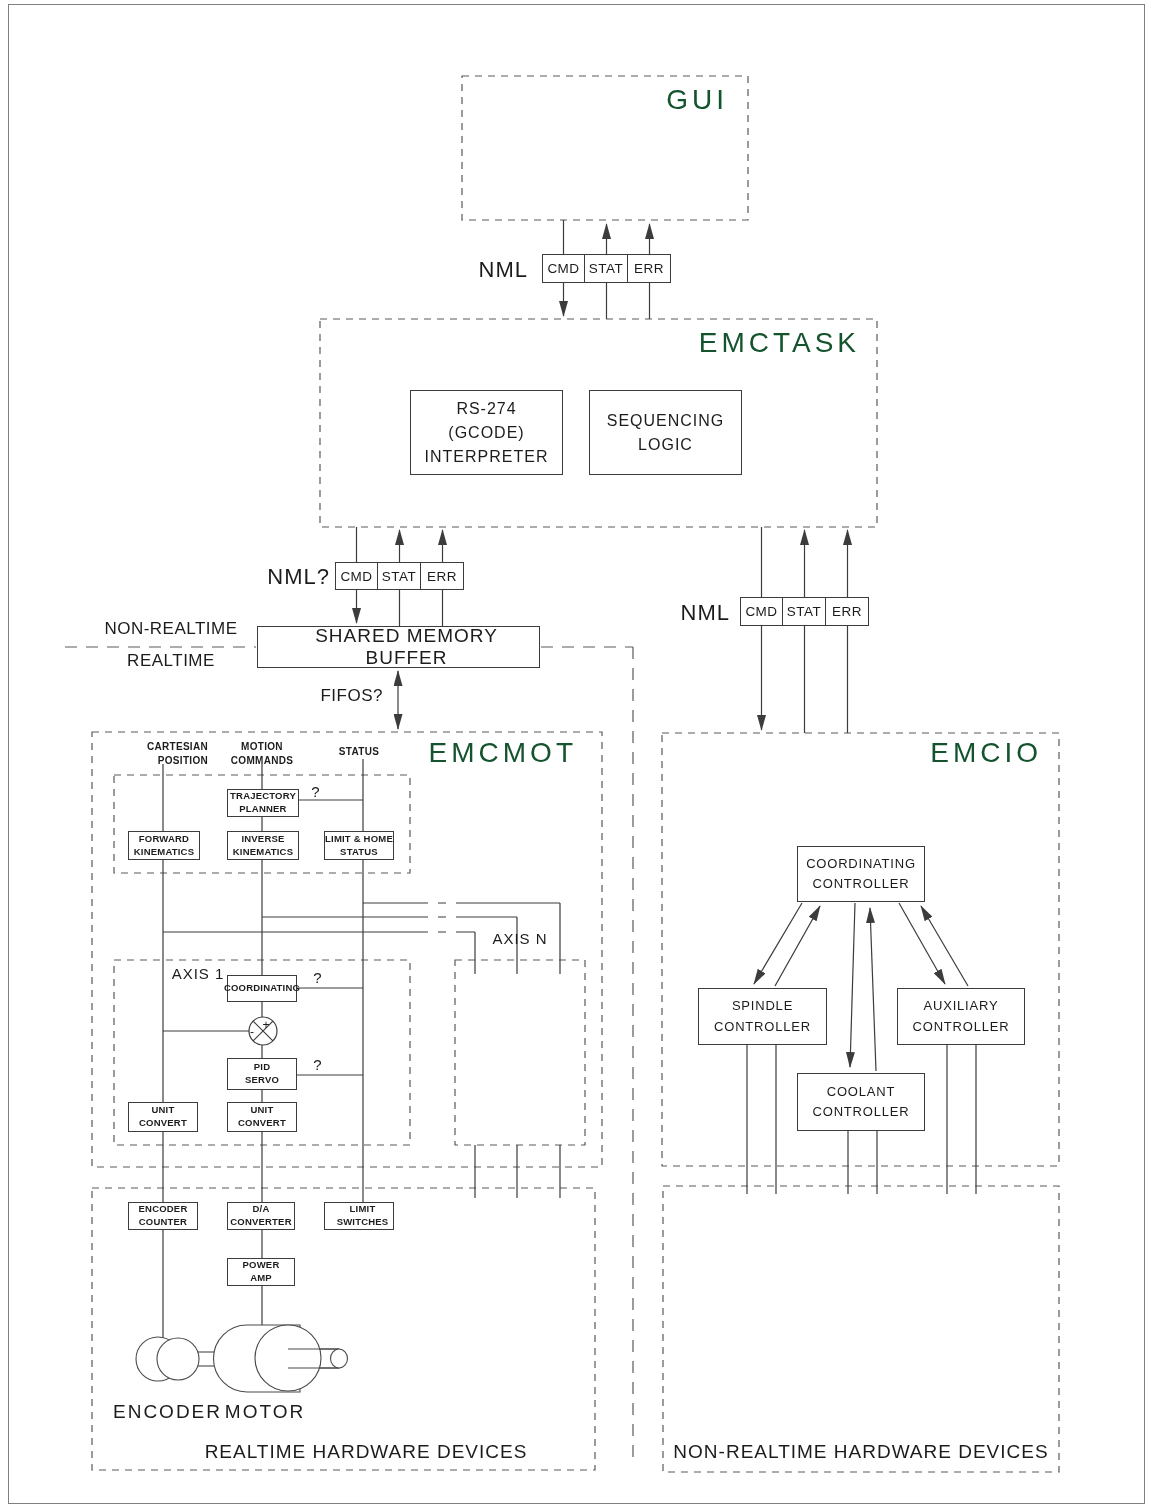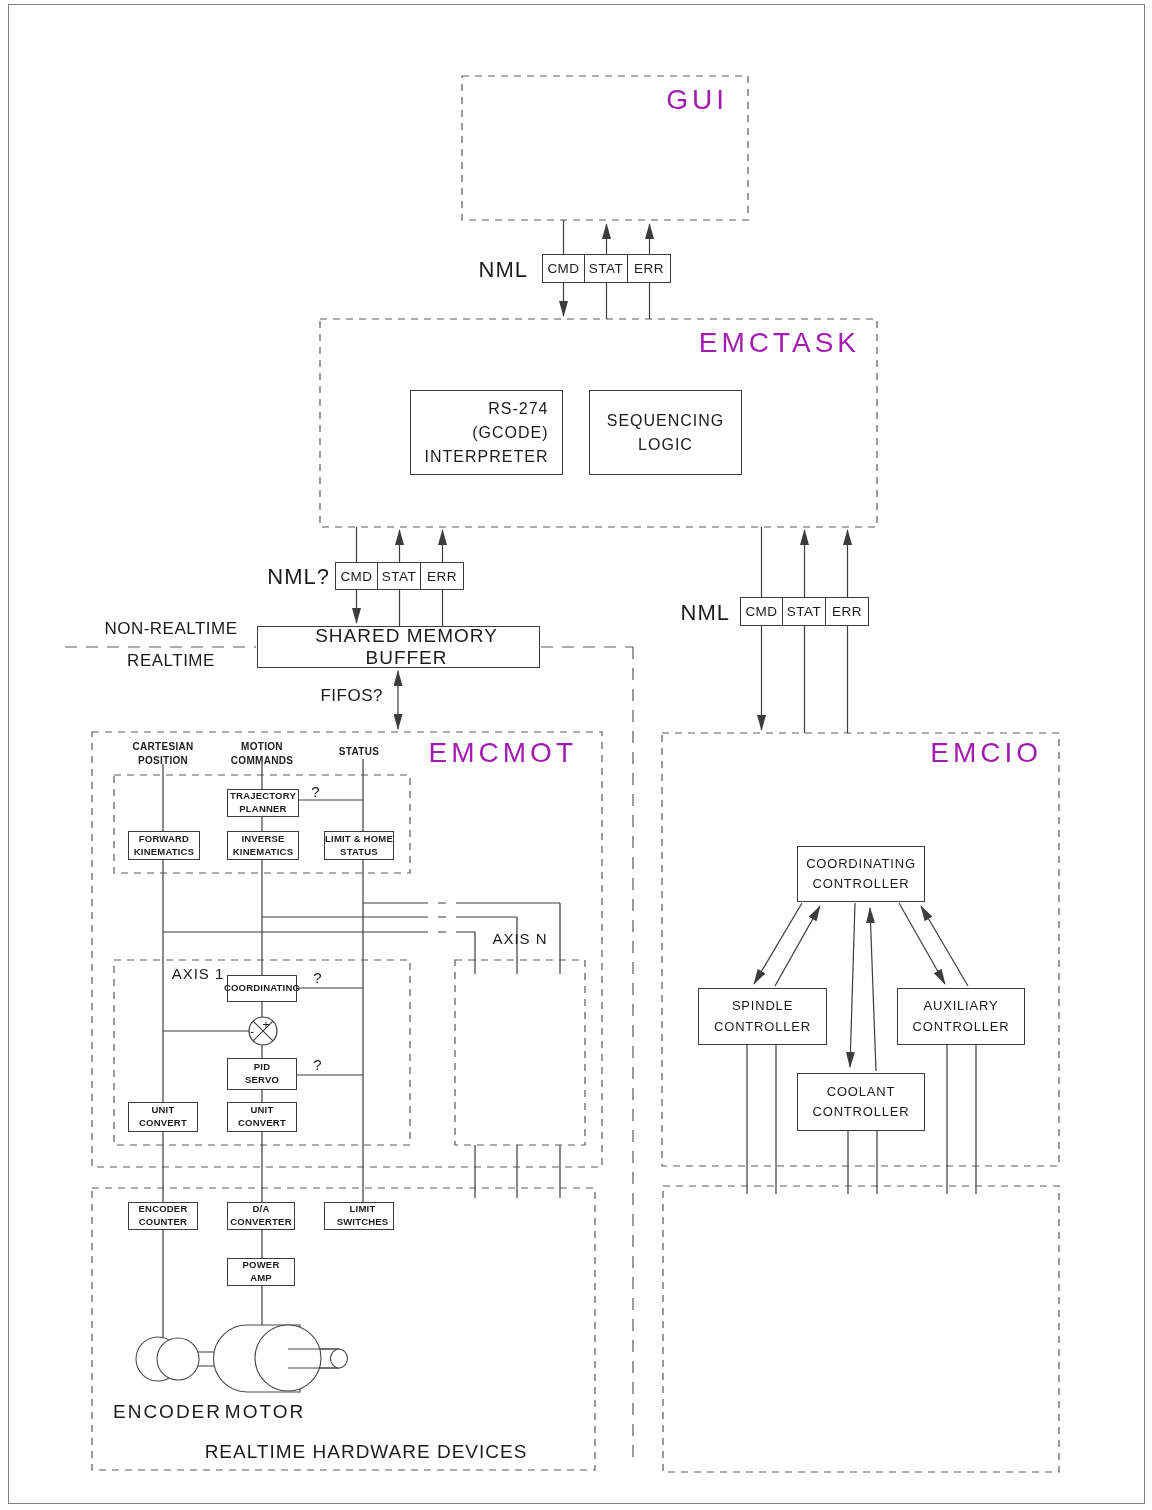--- a/index.html
+++ b/index.html
@@ -21,21 +21,21 @@
         letter-spacing:0.5px;color:#1c1c1c;}
   .cell + .cell{border-left:none;}
   .flabel{position:absolute;white-space:pre-line;text-align:center;color:#1c1c1c;}
   .f10{font-size:10px;font-weight:700;line-height:1.35;letter-spacing:0.3px;}
   .f15{font-size:15px;letter-spacing:1px;}
   .f17{font-size:17px;letter-spacing:0.5px;}
   .f19{font-size:19px;letter-spacing:2px;}
   .f19b{font-size:19px;letter-spacing:1px;}
   .f22{font-size:22px;letter-spacing:1px;}
   .right{text-align:right;}
-  .rtitle{position:absolute;font-size:28px;letter-spacing:4px;color:#a21caf;text-align:right;}
+  .rtitle{position:absolute;font-size:28px;letter-spacing:4px;color:#14532d;text-align:right;}
 </style>
 </head>
 <body>
 
 <div class="canvas">
   <div class="page-border"></div>
 
   <svg class="wires" width="1152" height="1510">
     <defs>
       <marker id="arr" viewBox="0 0 16 9" refX="15" refY="4.5" markerWidth="16" markerHeight="9" orient="auto-start-reverse" markerUnits="userSpaceOnUse">
@@ -139,35 +139,36 @@
     <div class="cell">STAT</div>
     <div class="cell">ERR</div>
   </div>
 
   <div class="flabel f22 right" style="left:458px;top:257px;width:70px;">NML</div>
   <div class="flabel f22 right" style="left:250px;top:564px;width:80px;">NML?</div>
   <div class="flabel f22 right" style="left:650px;top:600px;width:80px;">NML</div>
   <div class="flabel f17" style="left:90px;top:619px;width:162px;">NON-REALTIME</div>
   <div class="flabel f17" style="left:90px;top:651px;width:162px;">REALTIME</div>
   <div class="flabel f17 right" style="left:295px;top:686px;width:88px;">FIFOS?</div>
-  <div class="flabel f10" style="left:118px;top:740px;width:90px;">CARTESIAN
+  <div class="flabel f10" style="left:118px;top:740px;width:90px;text-align:right;">CARTESIAN
 POSITION</div>
   <div class="flabel f10" style="left:217px;top:740px;width:90px;">MOTION
 COMMANDS</div>
   <div class="flabel f10" style="left:314px;top:745px;width:90px;">STATUS</div>
   <div class="flabel f15" style="left:158px;top:965px;width:80px;">AXIS 1</div>
   <div class="flabel f15" style="left:480px;top:930px;width:80px;">AXIS N</div>
   <div class="flabel f15" style="left:307px;top:783px;width:18px;">?</div>
   <div class="flabel f15" style="left:309px;top:969px;width:18px;">?</div>
   <div class="flabel f15" style="left:309px;top:1056px;width:18px;">?</div>
   <div class="flabel f19" style="left:113px;top:1401px;width:100px;">ENCODER</div>
   <div class="flabel f19" style="left:215px;top:1401px;width:100px;">MOTOR</div>
   <div class="flabel f19b" style="left:186px;top:1441px;width:360px;">REALTIME HARDWARE DEVICES</div>
-
-  <div class="sbox t16" style="left:410px;top:390px;width:153px;height:85px;text-align:right;">RS-274
+  <div class="flabel f19b" style="left:661px;top:1441px;width:400px;">NON-REALTIME HARDWARE DEVICES</div>
+
+  <div class="sbox t16" style="left:410px;top:390px;width:153px;height:85px;">RS-274
 (GCODE)
 INTERPRETER</div>
   <div class="sbox t16" style="left:589px;top:390px;width:153px;height:85px;">SEQUENCING
 LOGIC</div>
   <div class="sbox t19" style="left:257px;top:626px;width:283px;height:42px;padding-left:16px;">SHARED MEMORY BUFFER</div>
   <div class="sbox t9" style="left:227px;top:789px;width:72px;height:28px;">TRAJECTORY
 PLANNER</div>
   <div class="sbox t9" style="left:128px;top:831px;width:72px;height:29px;">FORWARD
 KINEMATICS</div>
   <div class="sbox t9" style="left:227px;top:831px;width:72px;height:29px;">INVERSE

